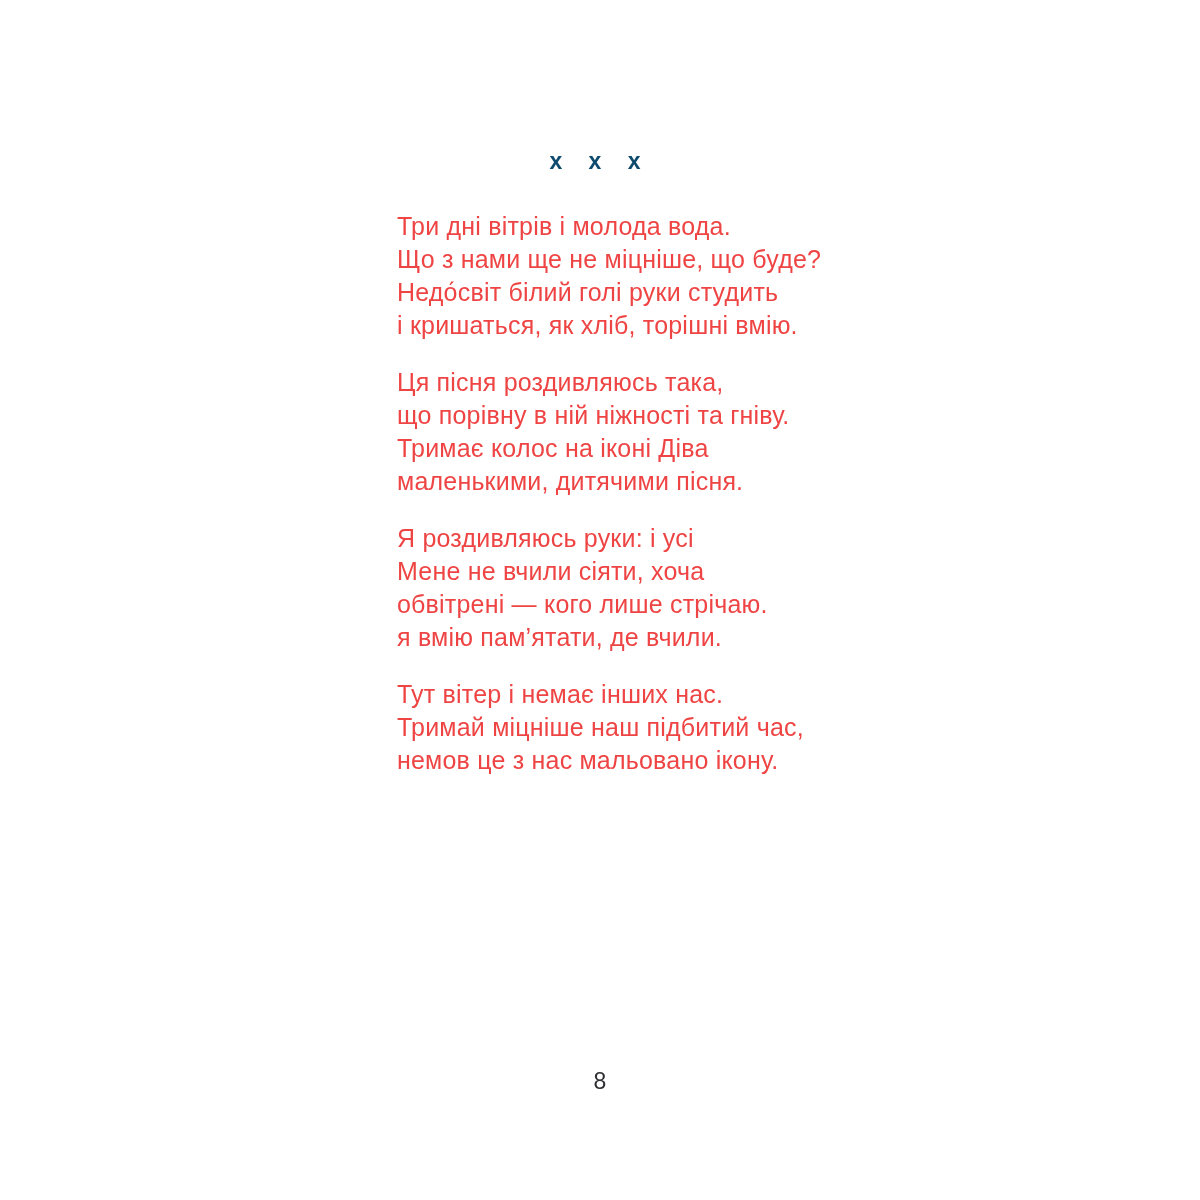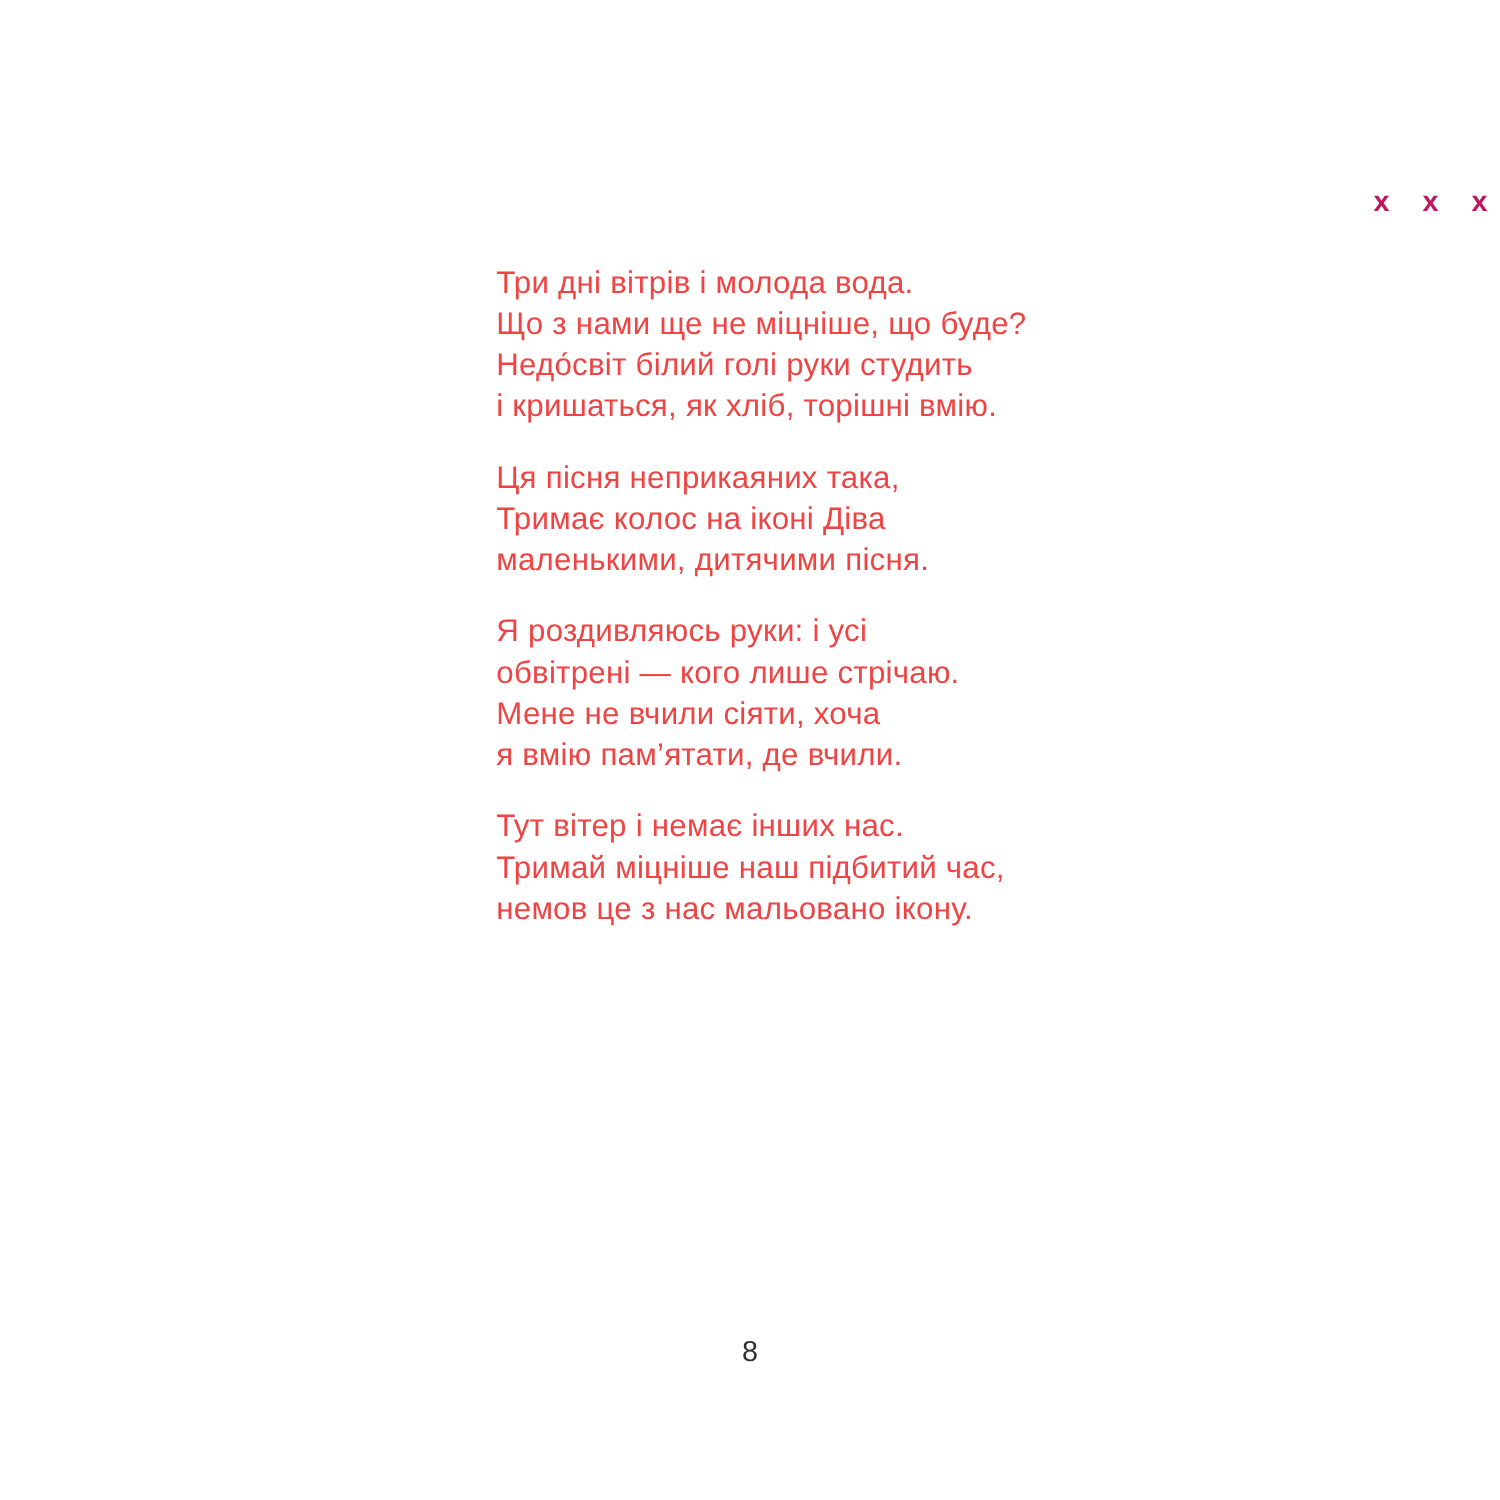--- a/index.html
+++ b/index.html
@@ -14,25 +14,25 @@
     background: #ffffff;
     font-family: "Liberation Sans", "DejaVu Sans", sans-serif;
     color: #333338;
     overflow: hidden;
   }
   .separator {
     position: absolute;
     top: 148px;
     left: 0;
     width: 100%;
-    text-align: right;
+    text-align: center;
     font-size: 23px;
     font-weight: 700;
     letter-spacing: 10px;
-    color: #be185d;
+    color: #0c4a6e;
   }
   .poem {
     position: absolute;
     left: 397px;
     top: 210px;
     width: 560px;
     font-size: 25px;
     font-weight: 400;
     line-height: 33px;
     letter-spacing: 0.2px;
@@ -63,28 +63,29 @@
   <div class="separator">х х х</div>
 
   <div class="poem">
       <div class="stanza">
         <p class="poem-line">Три дні вітрів і молода вода.</p>
         <p class="poem-line">Що з нами ще не міцніше, що буде?</p>
         <p class="poem-line">Недо́світ білий голі руки студить</p>
         <p class="poem-line">і кришаться, як хліб, торішні вмію.</p>
       </div>
       <div class="stanza">
-        <p class="poem-line">Ця пісня неприкаяних така,</p>
+        <p class="poem-line">Ця пісня роздивляюсь така,</p>
+        <p class="poem-line">що порівну в ній ніжності та гніву.</p>
         <p class="poem-line">Тримає колос на іконі Діва</p>
         <p class="poem-line">маленькими, дитячими пісня.</p>
       </div>
       <div class="stanza">
         <p class="poem-line">Я роздивляюсь руки: і усі</p>
+        <p class="poem-line">Мене не вчили сіяти, хоча</p>
         <p class="poem-line">обвітрені — кого лише стрічаю.</p>
-        <p class="poem-line">Мене не вчили сіяти, хоча</p>
         <p class="poem-line">я вмію пам’ятати, де вчили.</p>
       </div>
       <div class="stanza">
         <p class="poem-line">Тут вітер і немає інших нас.</p>
         <p class="poem-line">Тримай міцніше наш підбитий час,</p>
         <p class="poem-line">немов це з нас мальовано ікону.</p>
       </div>
     </div>
 
   <div class="page-number">8</div>

